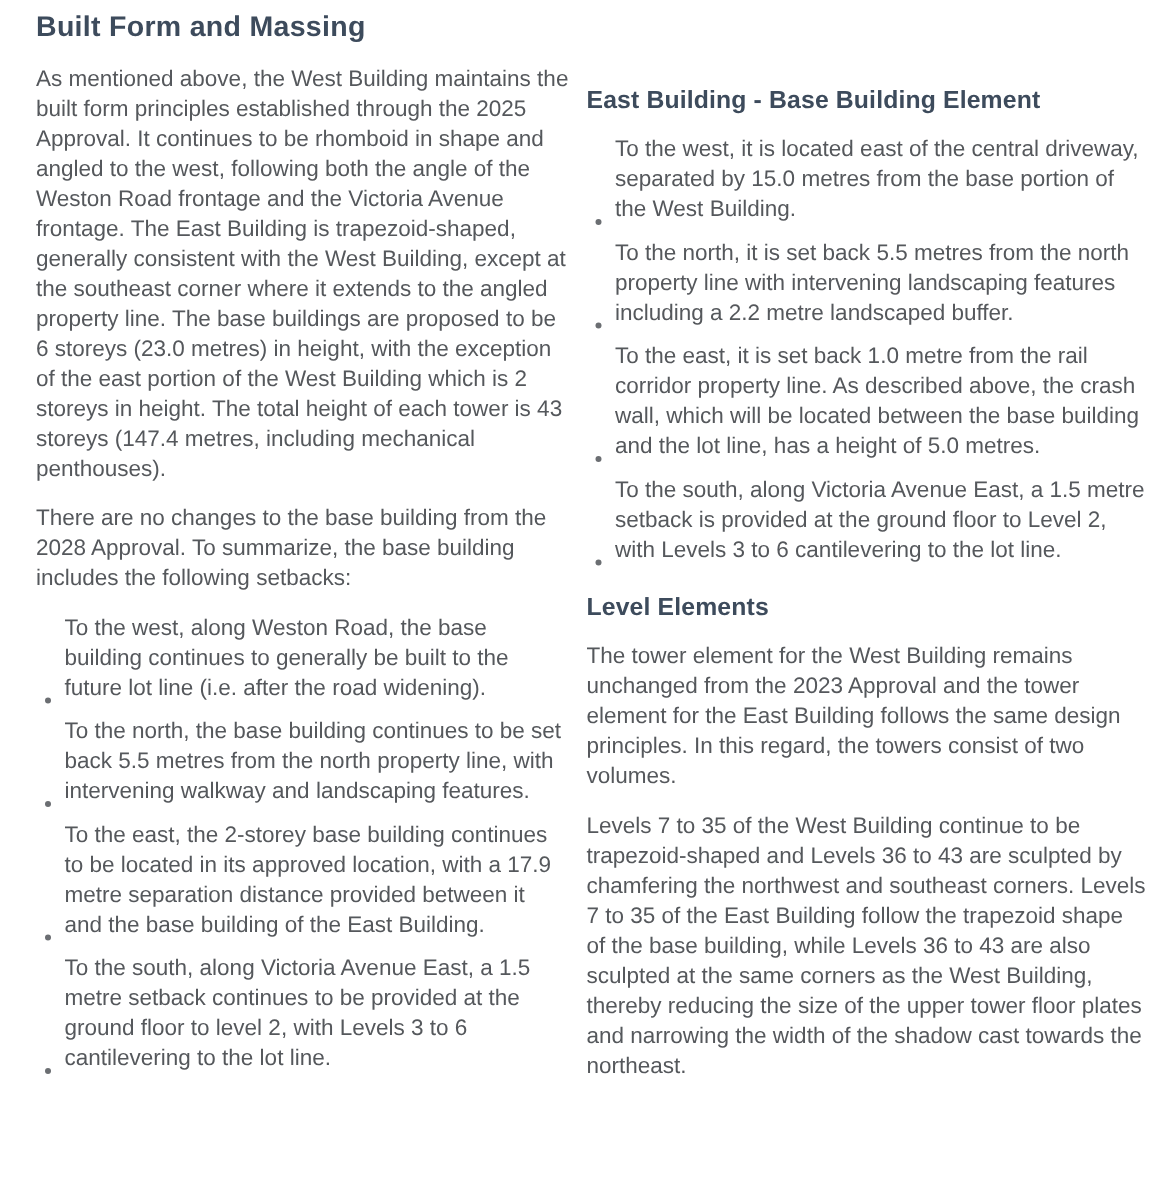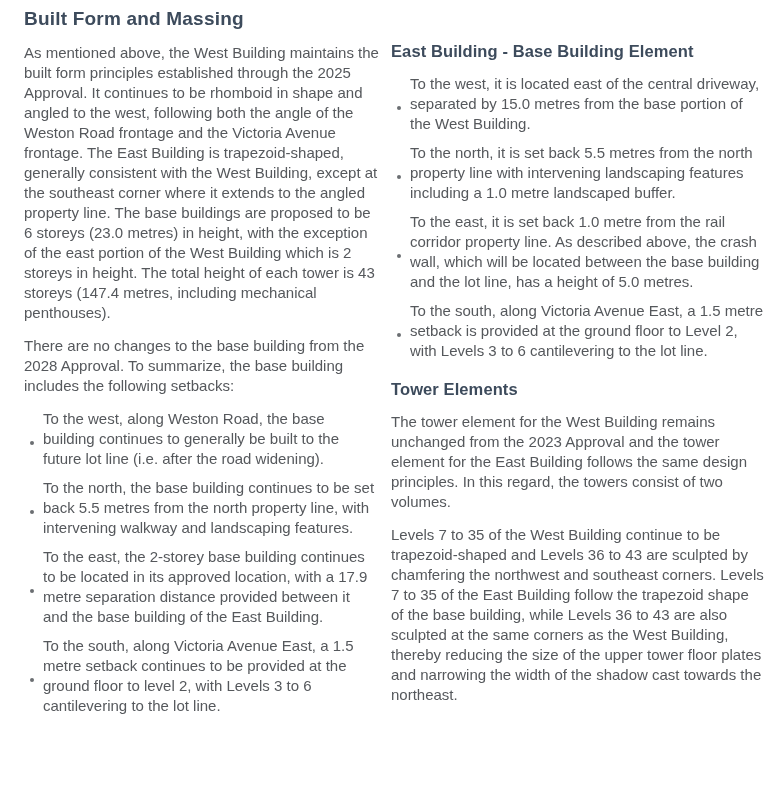--- a/index.html
+++ b/index.html
@@ -39,35 +39,35 @@
     letter-spacing: 0.2px;
   }
   h2 {
     margin: 18px 0 12px 0;
     font-size: 16.5px;
     line-height: 21px;
     font-weight: bold;
     color: var(--heading);
     letter-spacing: 0.1px;
   }
-  .col-right h2:first-child { margin-top: 0; }
+  .col-right h2:first-child { margin-top: 16px; }
   p {
     margin: 0 0 13px 0;
     font-size: 15px;
     line-height: 20px;
     color: var(--body);
   }
   ul {
     list-style: none;
     margin: 0 0 4px 0;
     padding: 0;
   }
   li {
     display: flex;
-    align-items: center;
+    align-items: flex-end;
     padding-left: 6px;
     margin-bottom: 9px;
     font-size: 15px;
     line-height: 20px;
     color: var(--body);
   }
   .dot {
     flex: none;
     width: 4px;
     height: 4px;
@@ -114,32 +114,32 @@
     <h2>East Building - Base Building Element</h2>
 
 
     <ul>
       <li>
         <span class="dot"></span>
         <span class="li-text">To the west, it is located east of the central driveway, separated by 15.0 metres from the base portion of the West Building.</span>
       </li>
       <li>
         <span class="dot"></span>
-        <span class="li-text">To the north, it is set back 5.5 metres from the north property line with intervening landscaping features including a 1.0 metre landscaped buffer.</span>
+        <span class="li-text">To the north, it is set back 5.5 metres from the north property line with intervening landscaping features including a 2.2 metre landscaped buffer.</span>
       </li>
       <li>
         <span class="dot"></span>
         <span class="li-text">To the east, it is set back 1.0 metre from the rail corridor property line. As described above, the crash wall, which will be located between the base building and the lot line, has a height of 5.0 metres.</span>
       </li>
       <li>
         <span class="dot"></span>
         <span class="li-text">To the south, along Victoria Avenue East, a 1.5 metre setback is provided at the ground floor to Level 2, with Levels 3 to 6 cantilevering to the lot line.</span>
       </li>
     </ul>
 
-    <h2>Tower Elements</h2>
+    <h2>Level Elements</h2>
 
     <p>The tower element for the West Building remains unchanged from the 2023 Approval and the tower element for the East Building follows the same design principles. In this regard, the towers consist of two volumes.</p>
 
     <p>Levels 7 to 35 of the West Building continue to be trapezoid-shaped and Levels 36 to 43 are sculpted by chamfering the northwest and southeast corners. Levels 7 to 35 of the East Building follow the trapezoid shape of the base building, while Levels 36 to 43 are also sculpted at the same corners as the West Building, thereby reducing the size of the upper tower floor plates and narrowing the width of the shadow cast towards the northeast.</p>
   </div>
 
 </div>
 
 </body></html>

